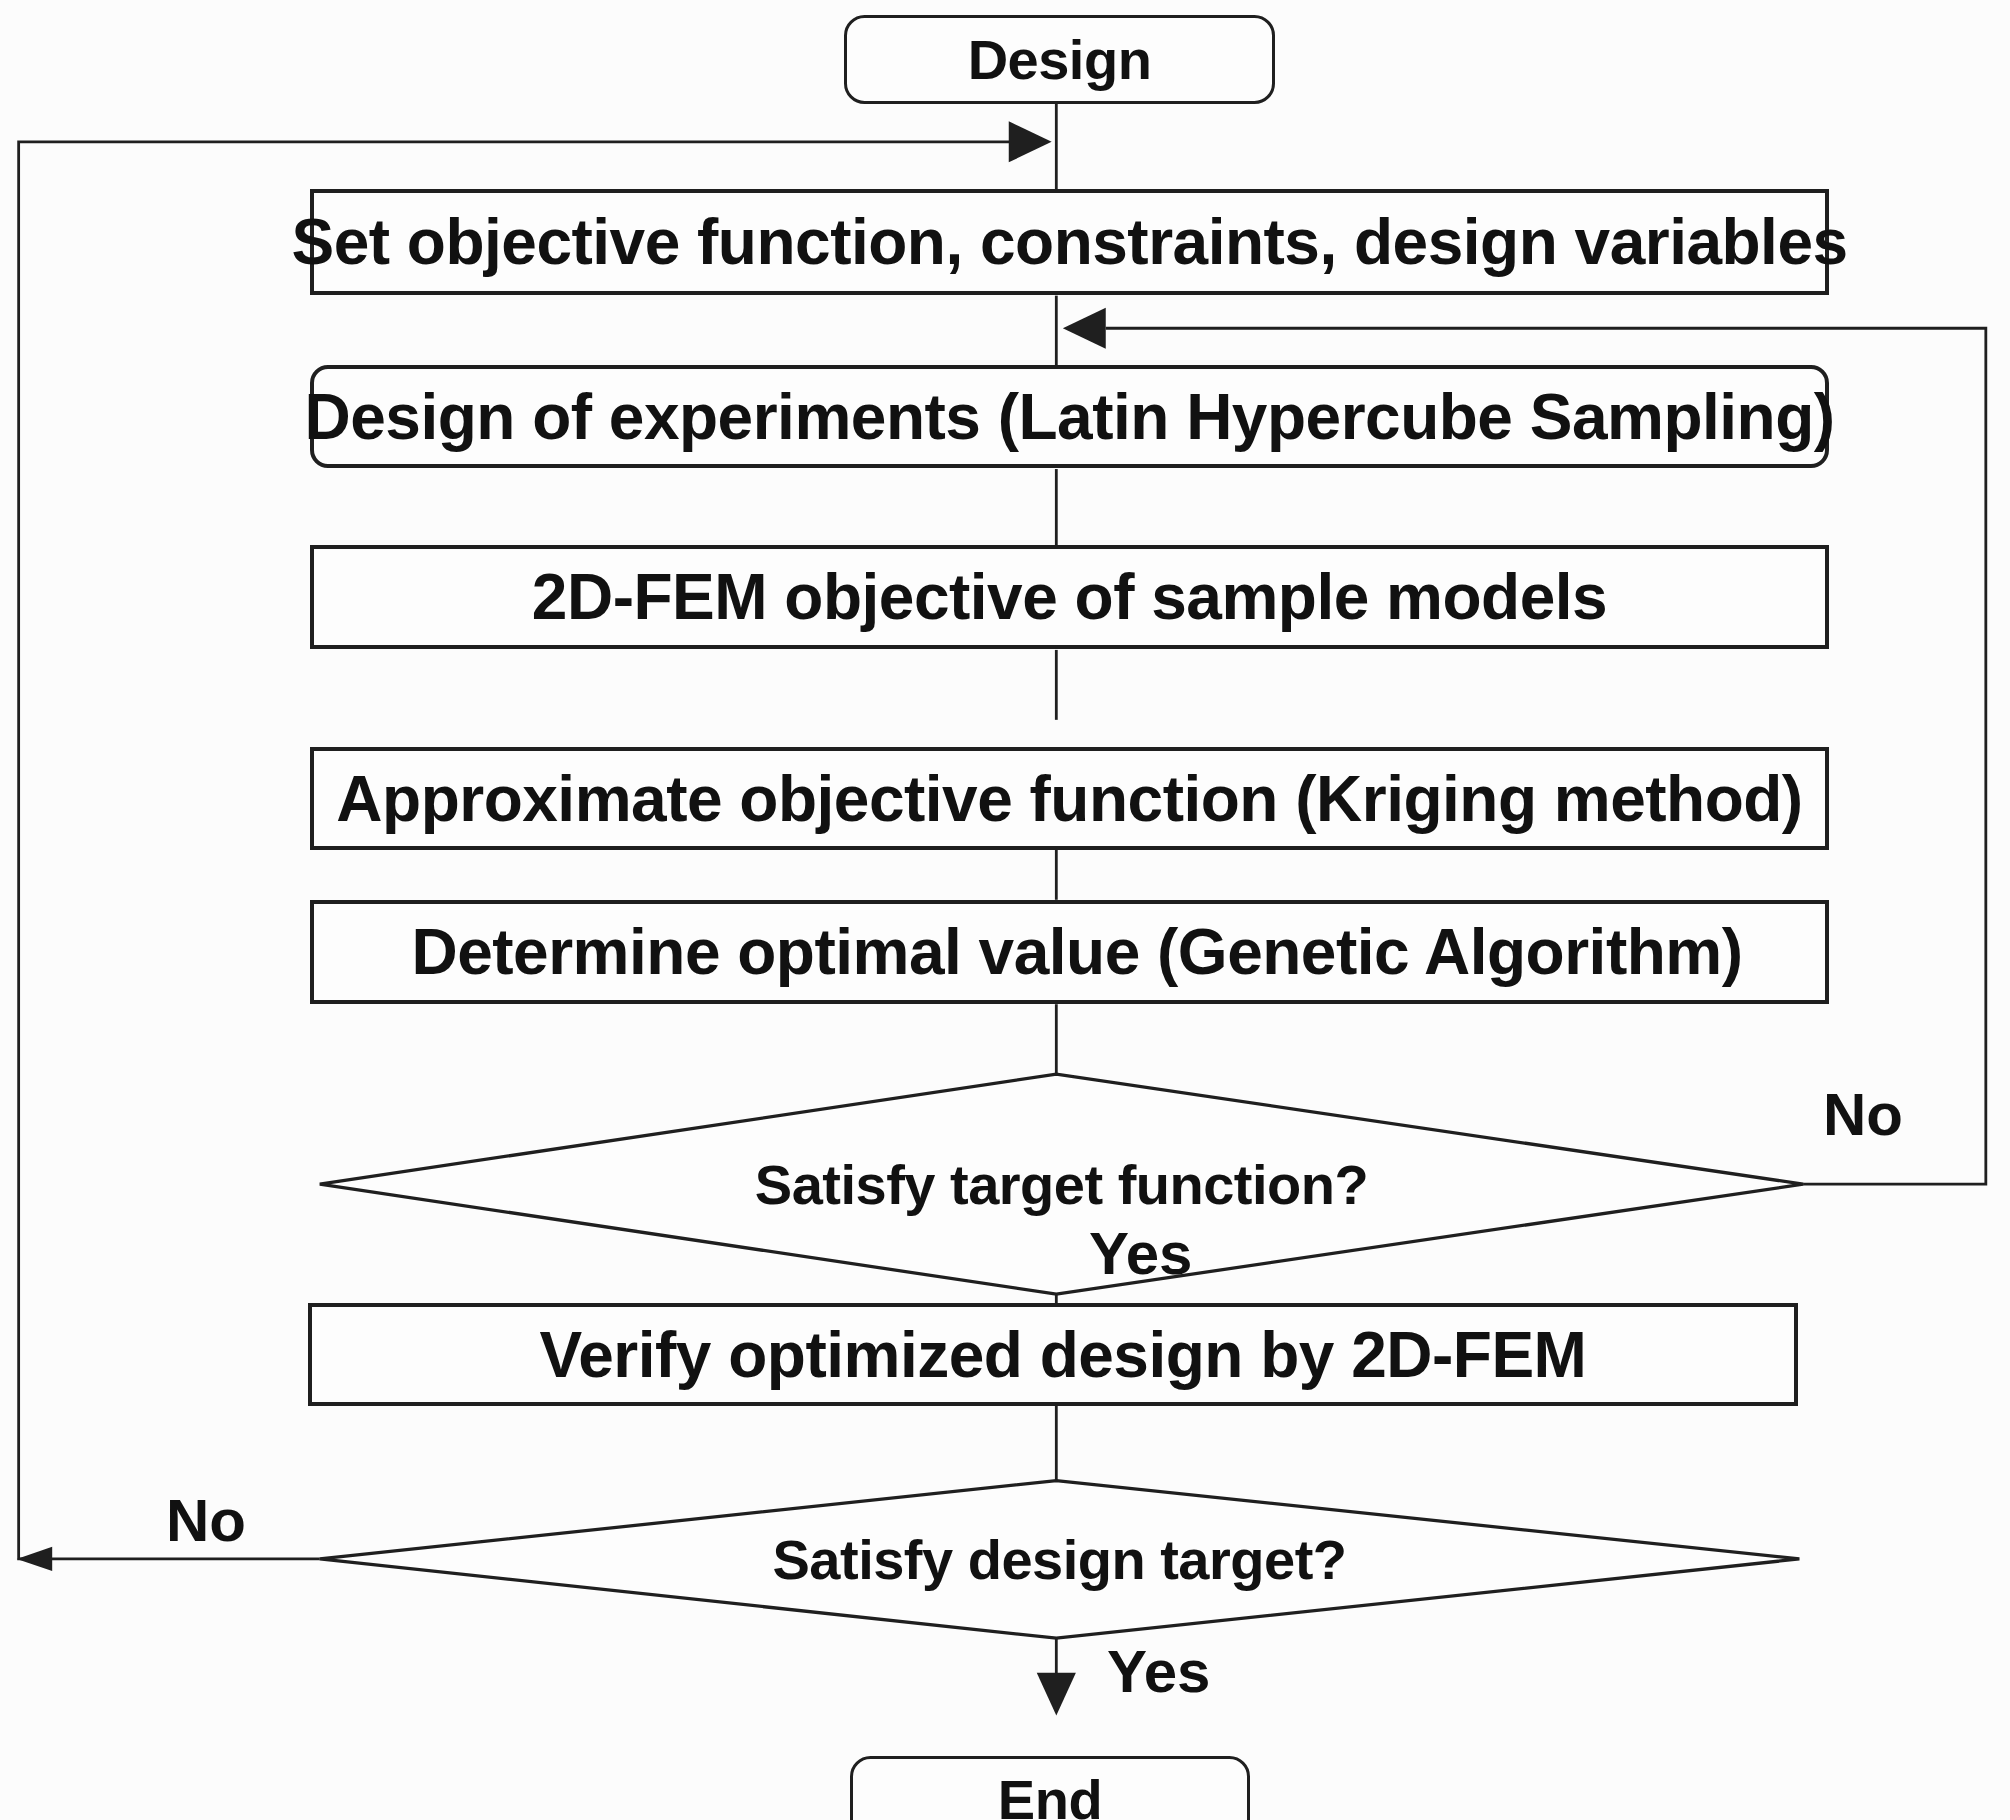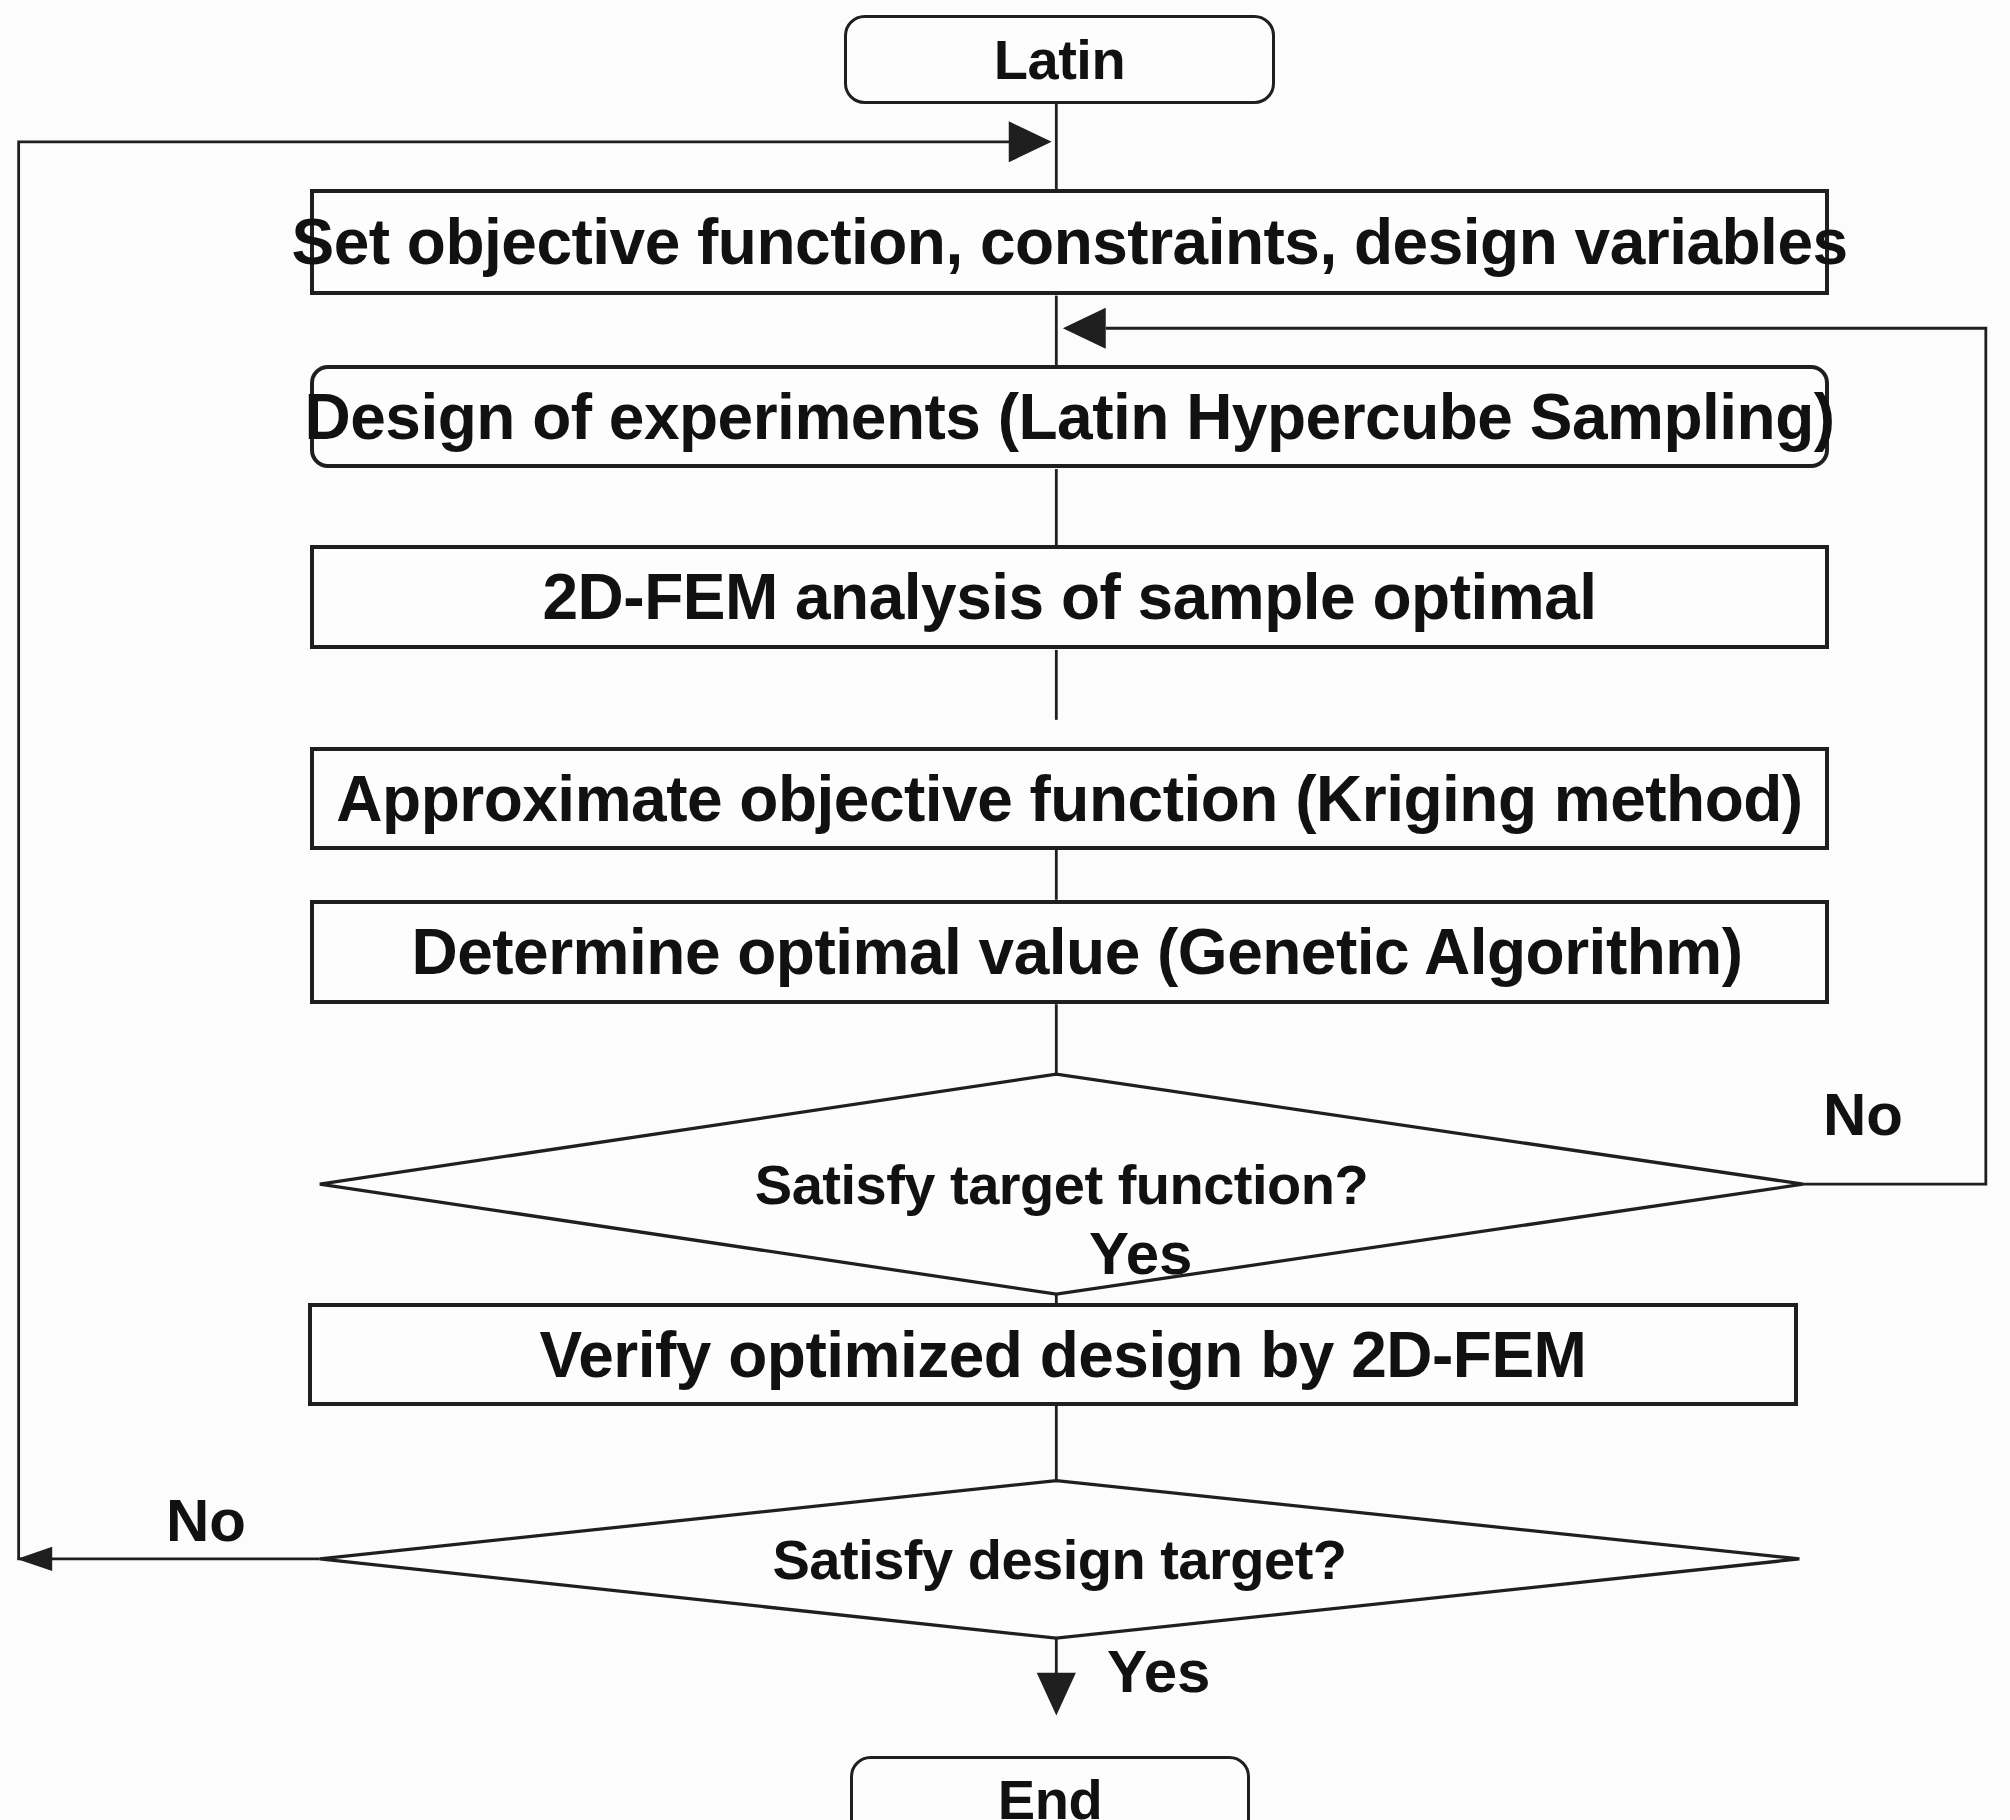--- a/index.html
+++ b/index.html
@@ -80,27 +80,27 @@
 
     <polygon fill="#1f1f1f" stroke="none" points="1128,152 1082,130 1082,174"></polygon>
     <polygon fill="#1f1f1f" stroke="none" points="1140,352 1186,330 1186,374"></polygon>
     <polygon fill="#1f1f1f" stroke="none" points="18,1672 56,1659 56,1685"></polygon>
     <polygon fill="#1f1f1f" stroke="none" points="1133,1840 1112,1794 1154,1794"></polygon>
 
     <polygon fill="#fdfdfd" stroke-width="3.5" points="343,1270 1133,1152 1934,1270 1133,1388"></polygon>
     <polygon fill="#fdfdfd" stroke-width="3.5" points="343,1672 1133,1588 1930,1672 1133,1757"></polygon>
   </svg>
 
-  <div class="node rounded" style="left:844px; top:15px; width:431px; height:89px;">Latin</div>
+  <div class="node rounded" style="left:844px; top:15px; width:431px; height:89px;">Design</div>
 
   <div class="node" style="left:310px; top:189px; width:1519px; height:106px;">Set objective function, constraints, design variables</div>
 
   <div class="node" style="left:310px; top:365px; width:1519px; height:103px;border-radius:18px;">Design of experiments (Latin Hypercube Sampling)</div>
 
-  <div class="node" style="left:310px; top:545px; width:1519px; height:104px;">2D-FEM analysis of sample optimal</div>
+  <div class="node" style="left:310px; top:545px; width:1519px; height:104px;">2D-FEM objective of sample models</div>
 
   <div class="node" style="left:310px; top:720px; width:1519px; height:103px;margin-top:27px;">Approximate objective function (Kriging method)</div>
 
   <div class="node" style="left:310px; top:900px; width:1519px; height:104px;padding-left:15px;">Determine optimal value (Genetic Algorithm)</div>
 
   <div class="dtext" style="left:320px; top:1074px; width:1483px; height:220px;">Satisfy target function?</div>
 
   <div class="node" style="left:308px; top:1303px; width:1490px; height:103px;padding-left:20px;">Verify optimized design by 2D-FEM</div>
 
   <div class="dtext" style="left:320px; top:1480px; width:1479px; height:158px;">Satisfy design target?</div>

